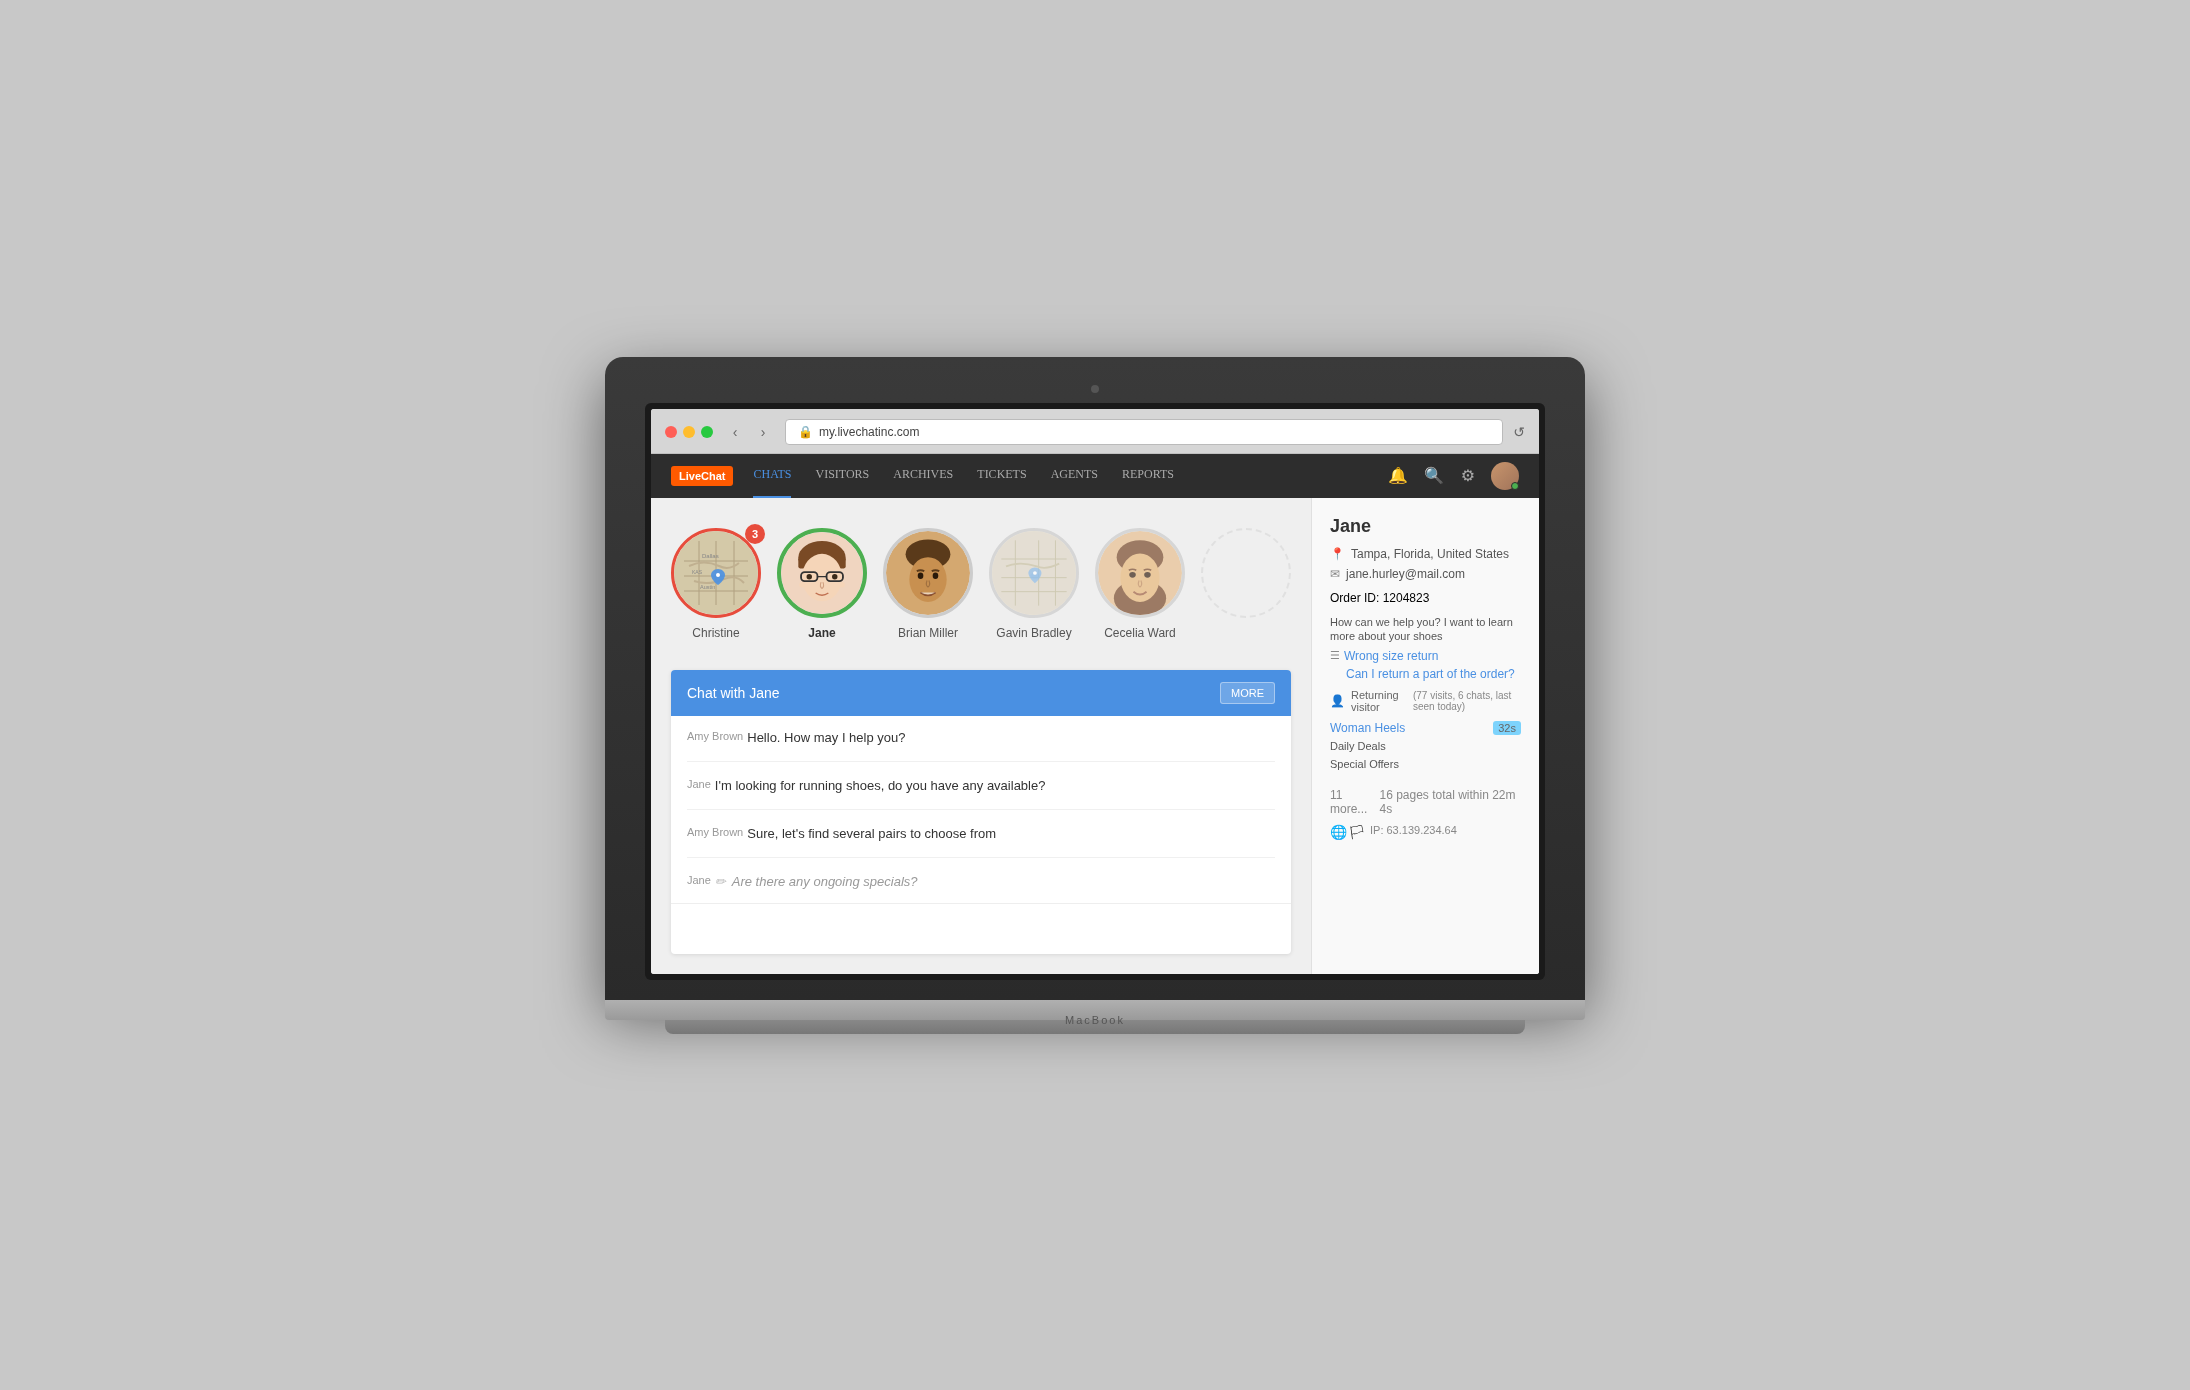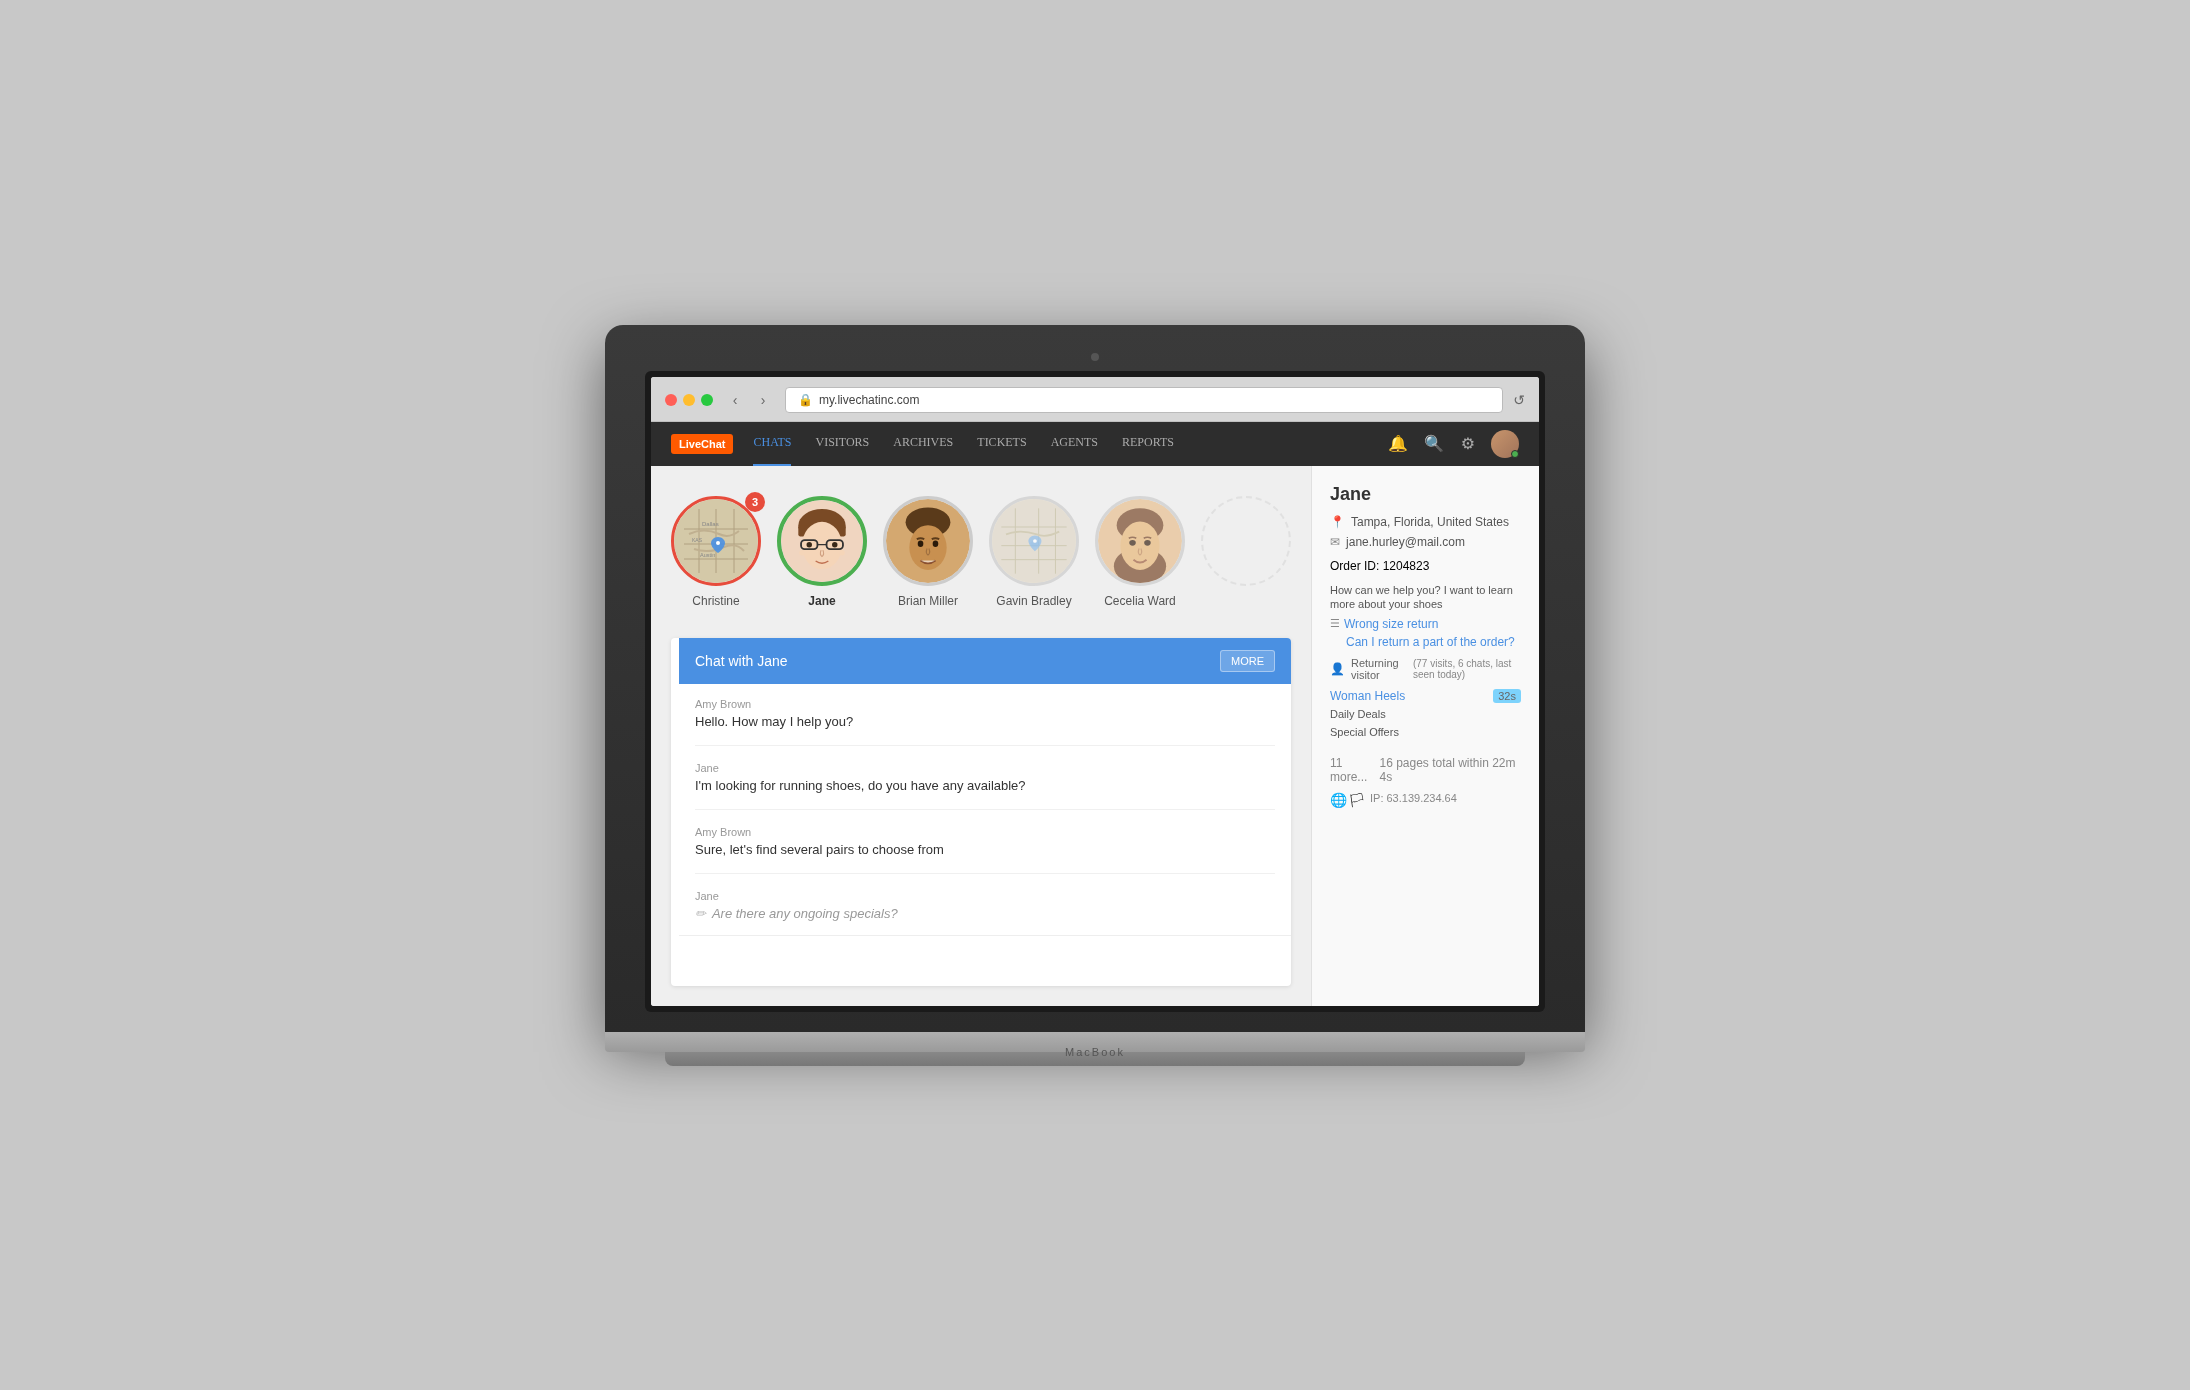--- a/index.html
+++ b/index.html
@@ -269,21 +269,20 @@
       font-weight: bold;
       color: #333;
     }
 
     
     .chat-panel {
       background: white;
       border-radius: 4px;
       overflow: hidden;
       box-shadow: 0 1px 4px rgba(0,0,0,0.1);
-      padding-left: 8px;
     }
 
     .chat-header {
       background: #4a90e2;
       color: white;
       padding: 12px 16px;
       display: flex;
       align-items: center;
       justify-content: space-between;
       font-size: 14px;
@@ -301,21 +300,21 @@
 
     .chat-messages {
       padding: 14px 16px;
       display: flex;
       flex-direction: column;
       gap: 16px;
     }
 
     .message-group {
       display: flex;
-      flex-direction: column;
+      flex-direction: row;
       gap: 4px;
     }
 
     .message-sender {
       font-size: 11px;
       color: #999;
     }
 
     .message-text {
       font-size: 13px;

